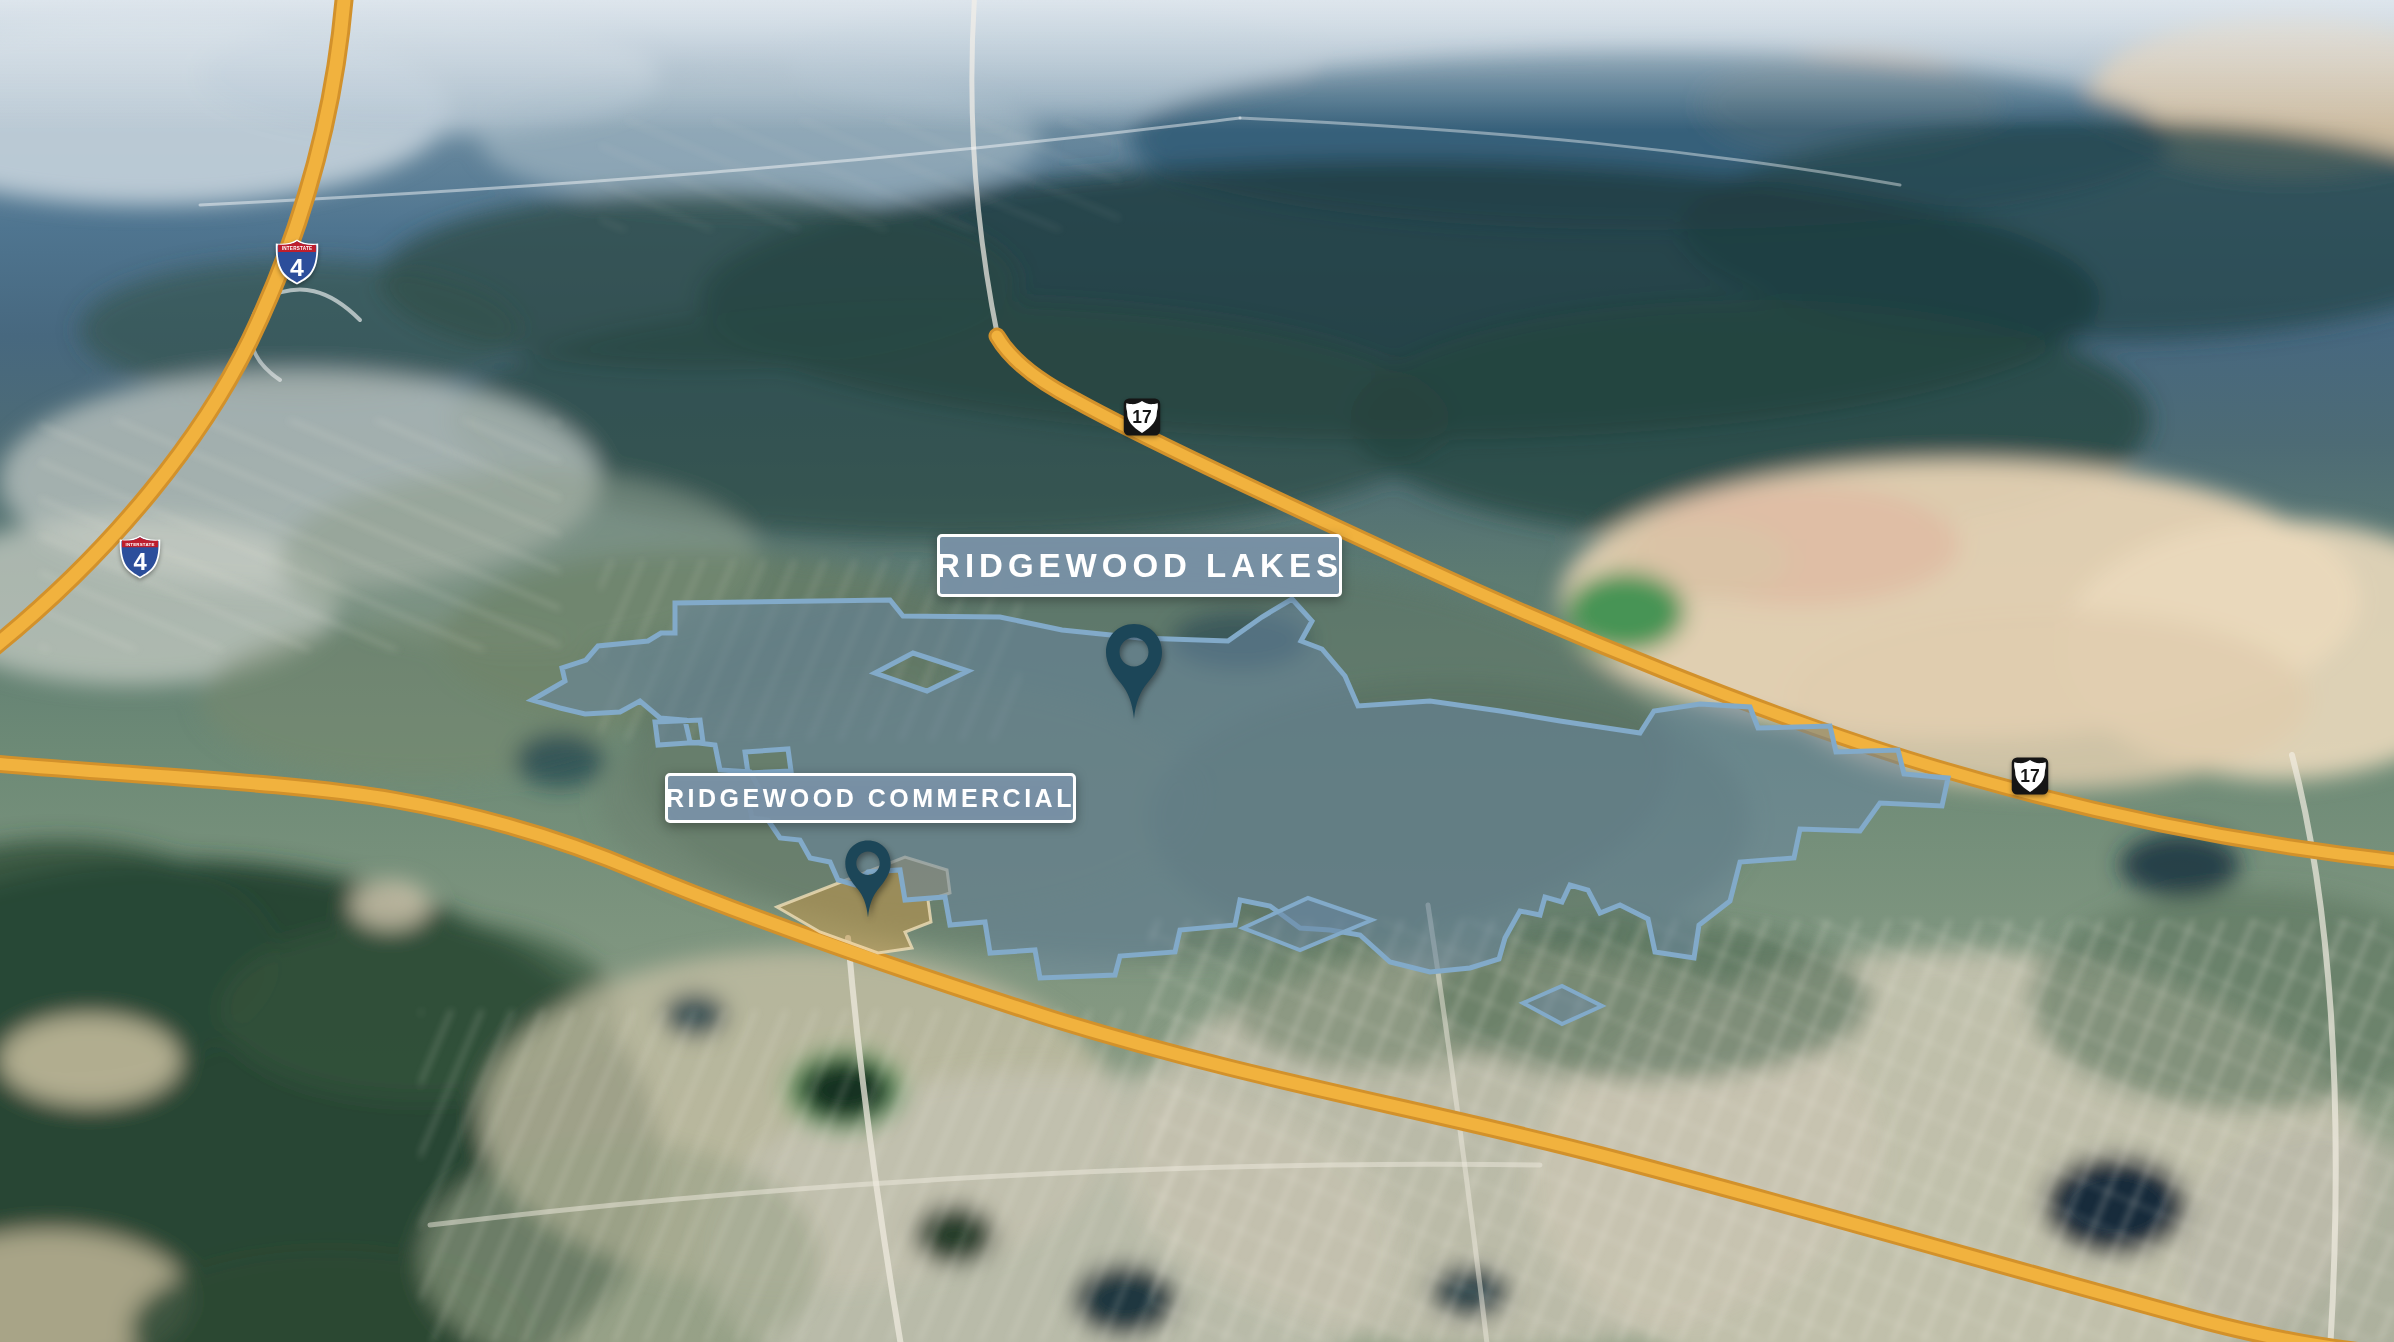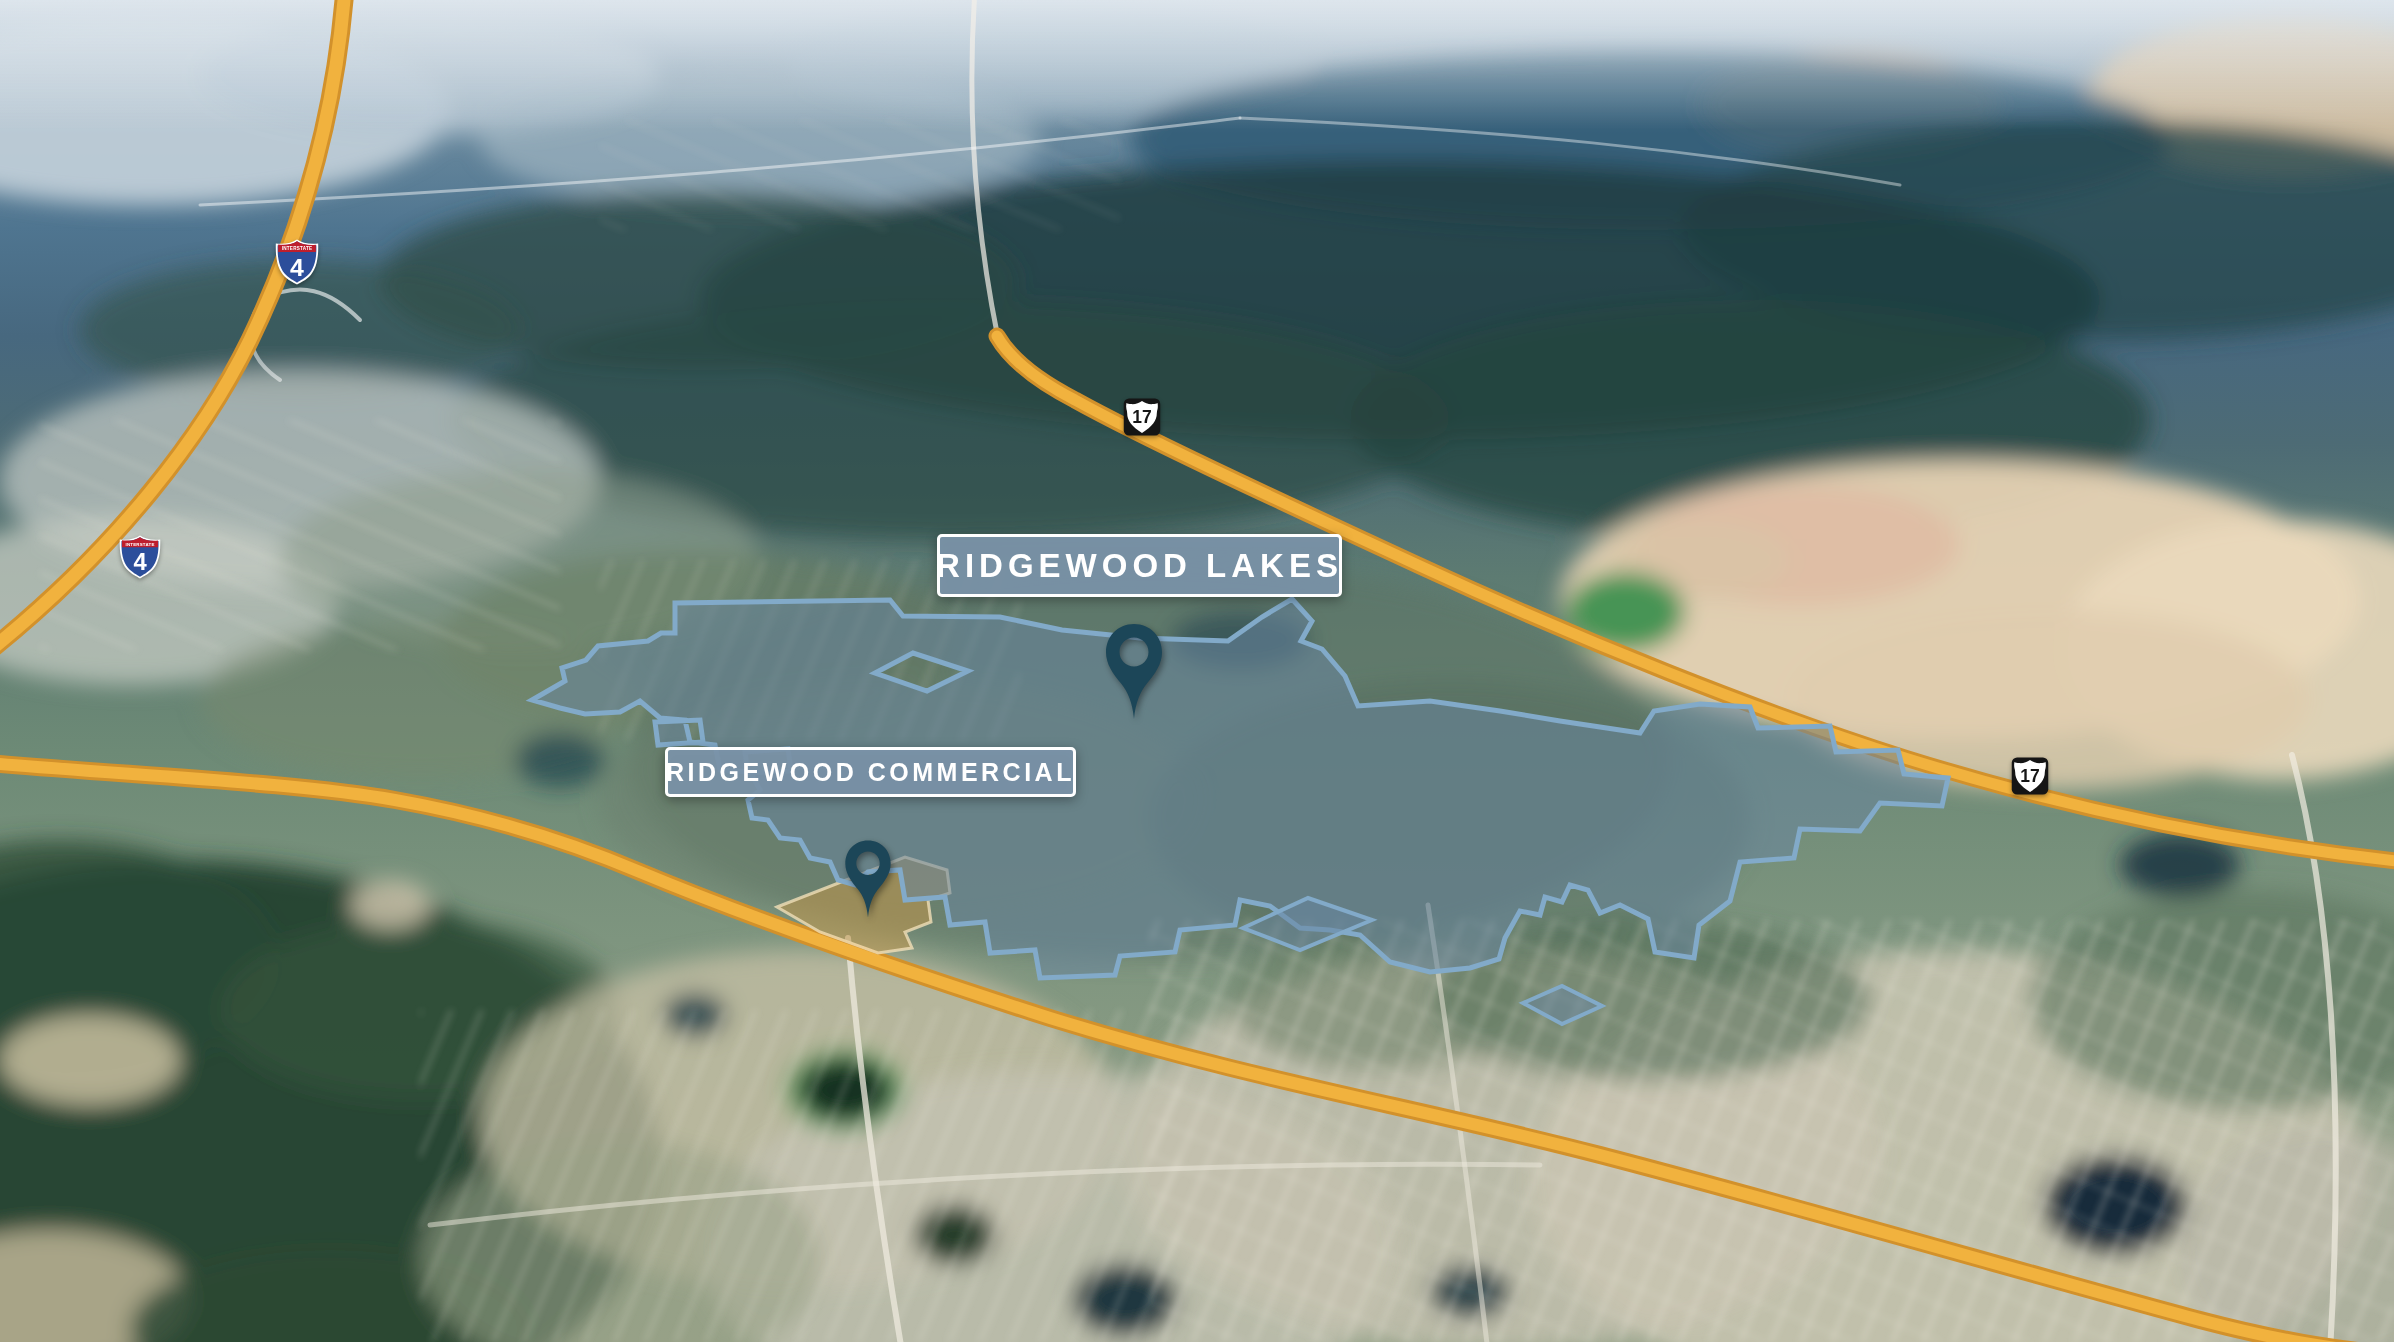--- a/index.html
+++ b/index.html
@@ -9,21 +9,21 @@
   }
   svg.base{position:absolute;left:0;top:0;width:2394px;height:1342px;display:block;}
   .marker-layer{position:absolute;left:0;top:0;width:100%;height:100%;}
   .map-label{
     position:absolute;display:flex;align-items:center;justify-content:center;
     border:3px solid #fff;border-radius:5px;color:#fff;font-weight:bold;
     filter:drop-shadow(0 3px 6px rgba(0,0,0,.35));
     white-space:nowrap;
   }
   #label-lakes{left:937px;top:534px;width:399px;height:57px;font-size:33px;letter-spacing:5px;}
-  #label-commercial{left:665px;top:747px;width:405px;height:44px;font-size:25px;letter-spacing:3.5px;}
+  #label-commercial{left:665px;top:773px;width:405px;height:44px;font-size:25px;letter-spacing:3.5px;}
   .pin{position:absolute;filter:drop-shadow(2px 3px 3px rgba(0,0,0,.4));}
   #pin-lakes{left:1103px;top:622px;width:62px;height:100px;}
   #pin-commercial{left:843px;top:839px;width:50px;height:81px;}
   .shield{position:absolute;filter:drop-shadow(0 2px 2px rgba(0,0,0,.35));}
   #shield-i4-a{left:274px;top:238px;width:46px;height:48px;}
   #shield-i4-b{left:118px;top:534px;width:44px;height:46px;}
   #shield-us17-a{left:1123px;top:397px;width:38px;height:40px;}
   #shield-us17-b{left:2011px;top:756px;width:38px;height:40px;}
   .shield svg,.pin svg{width:100%;height:100%;display:block;}
   text{font-family:"Liberation Sans",sans-serif;}

